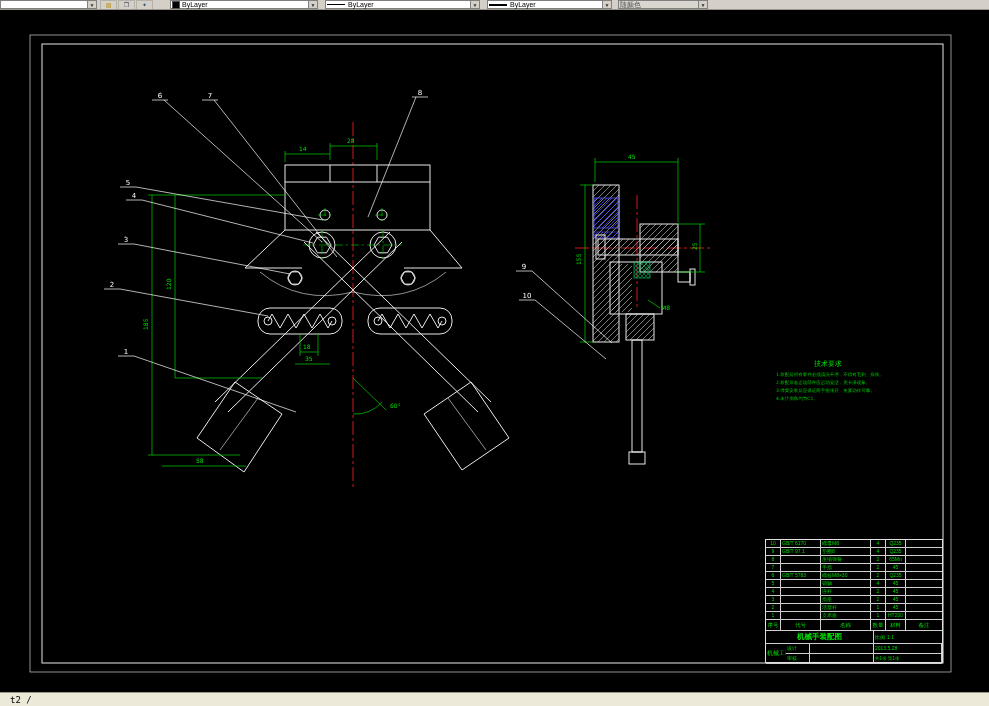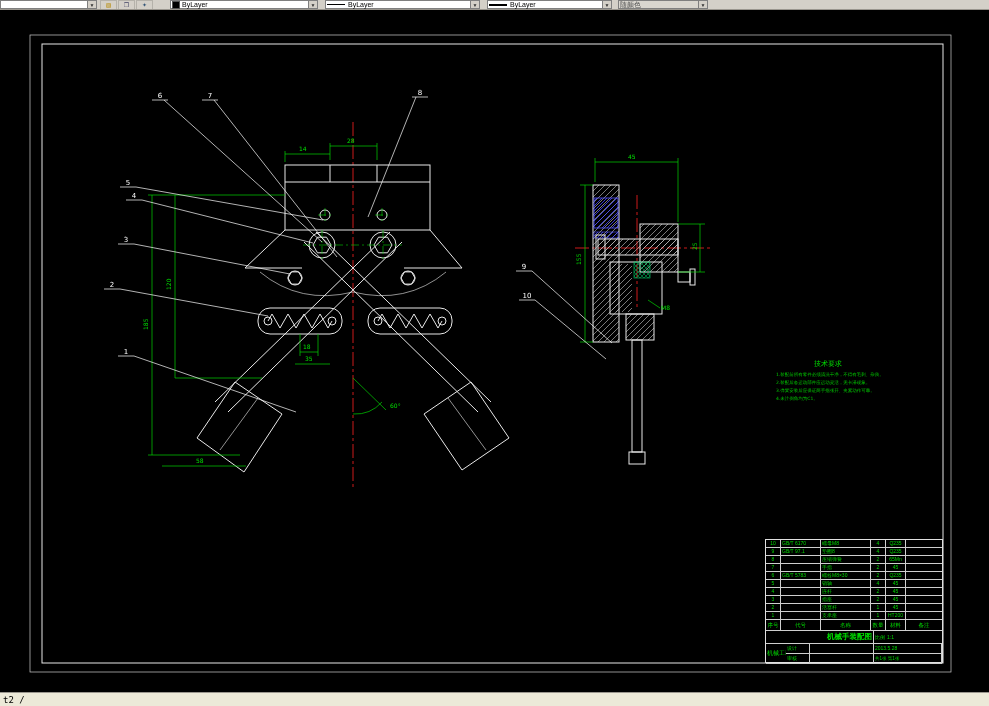--- a/index.html
+++ b/index.html
@@ -39,27 +39,27 @@
   .bh{font-size:5.5px;line-height:10px;text-align:center;}
   .bc0,.bh0{width:15px;text-align:center;}
   .bc1,.bh1{width:40px;}
   .bc2,.bh2{width:50px;}
   .bc3,.bh3{width:15px;text-align:center;}
   .bc4,.bh4{width:20px;text-align:center;}
   .bc5,.bh5{width:36px;border-right:none;}
   .ta{display:grid;grid-template-columns:20px 24px 64px 68px;grid-template-rows:13px 10px 10px;}
   .ta>div{box-sizing:border-box;border-right:1px solid #cfcfcf;border-bottom:1px solid #cfcfcf;
     font-size:5px;line-height:9px;overflow:hidden;padding:0 1px;white-space:nowrap;}
-  .ta .title{grid-column:1/4;font-size:7.5px;font-weight:bold;text-align:right;line-height:12px;color:#00e000;}
+  .ta .title{grid-column:1/4;font-size:7.5px;font-weight:bold;text-align:center;line-height:12px;color:#00e000;}
   .ta .scalecell{display:flex;gap:2px;align-items:center;border-right:none;}
   .ta .school{grid-row:2/4;border-right:none;font-size:6px;line-height:18px;text-align:center;color:#00e000;}
   .ta .sheet{font-size:4.5px;}
   
   .statusbar{height:13px;background:#ece9d8;border-top:1px solid #9a968e;display:flex;align-items:center;
-    font-family:"DejaVu Sans Mono","Liberation Mono",monospace;font-size:9px;color:#000;padding-left:3px;}
+    font-family:"DejaVu Sans Mono","Liberation Mono",monospace;font-size:9px;color:#000;padding-left:10px;}
 </style>
 </head>
 <body>
 
 <div class="toolbar">
   <div class="tb-combo" style="left:0;width:97px;">
     <span class="arrow">▼</span>
   </div>
   <div class="tb-btn" style="left:100px;color:#b58900;">▨</div>
   <div class="tb-btn" style="left:118px;color:#446;">❐</div>

